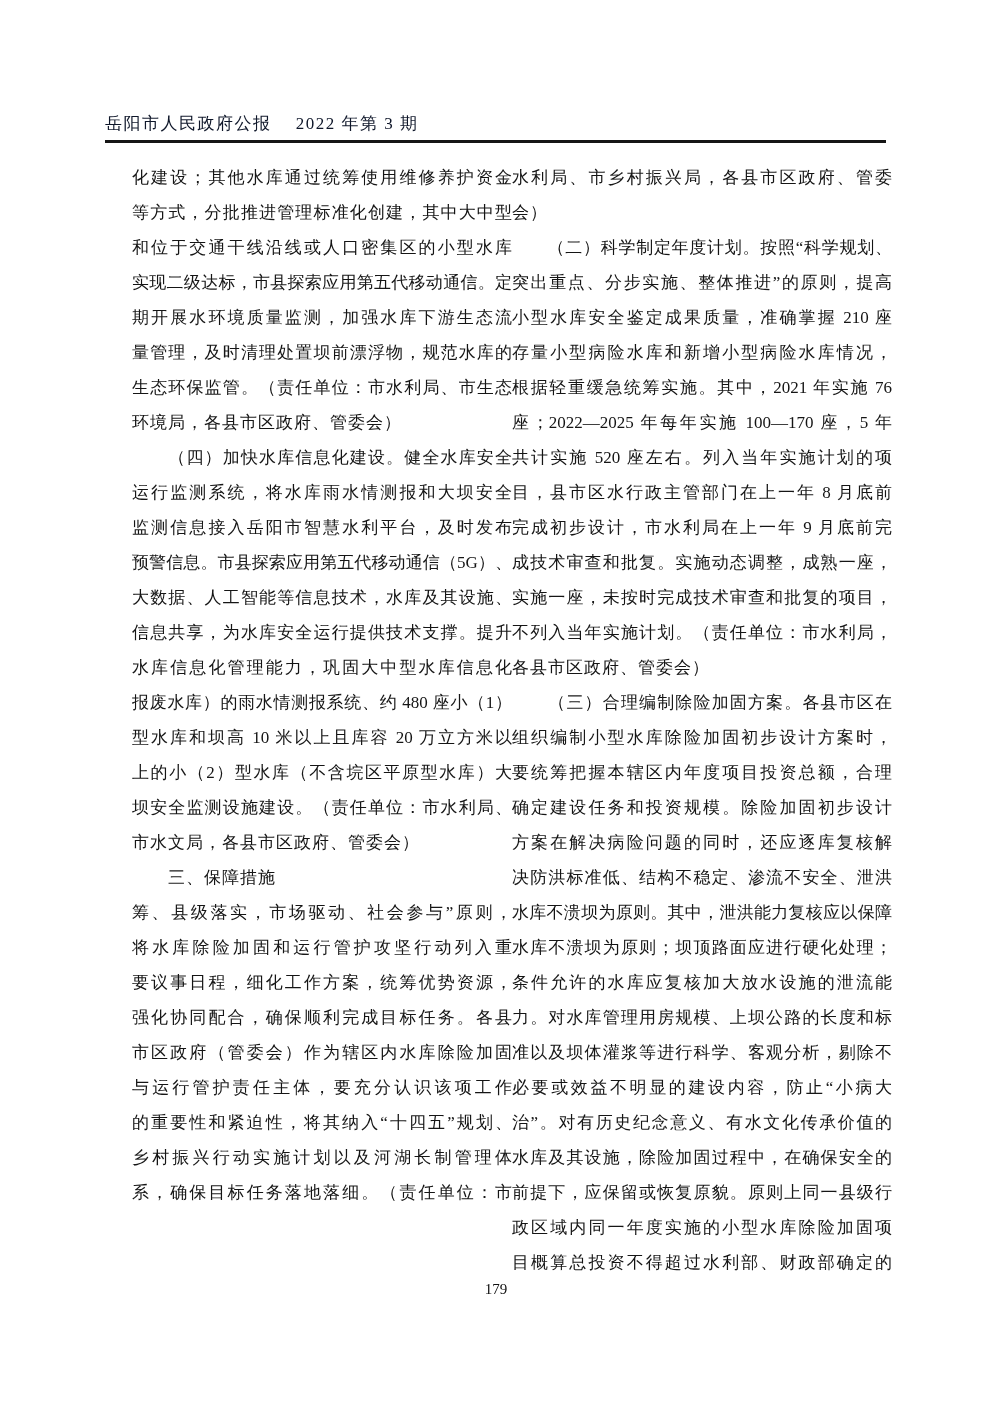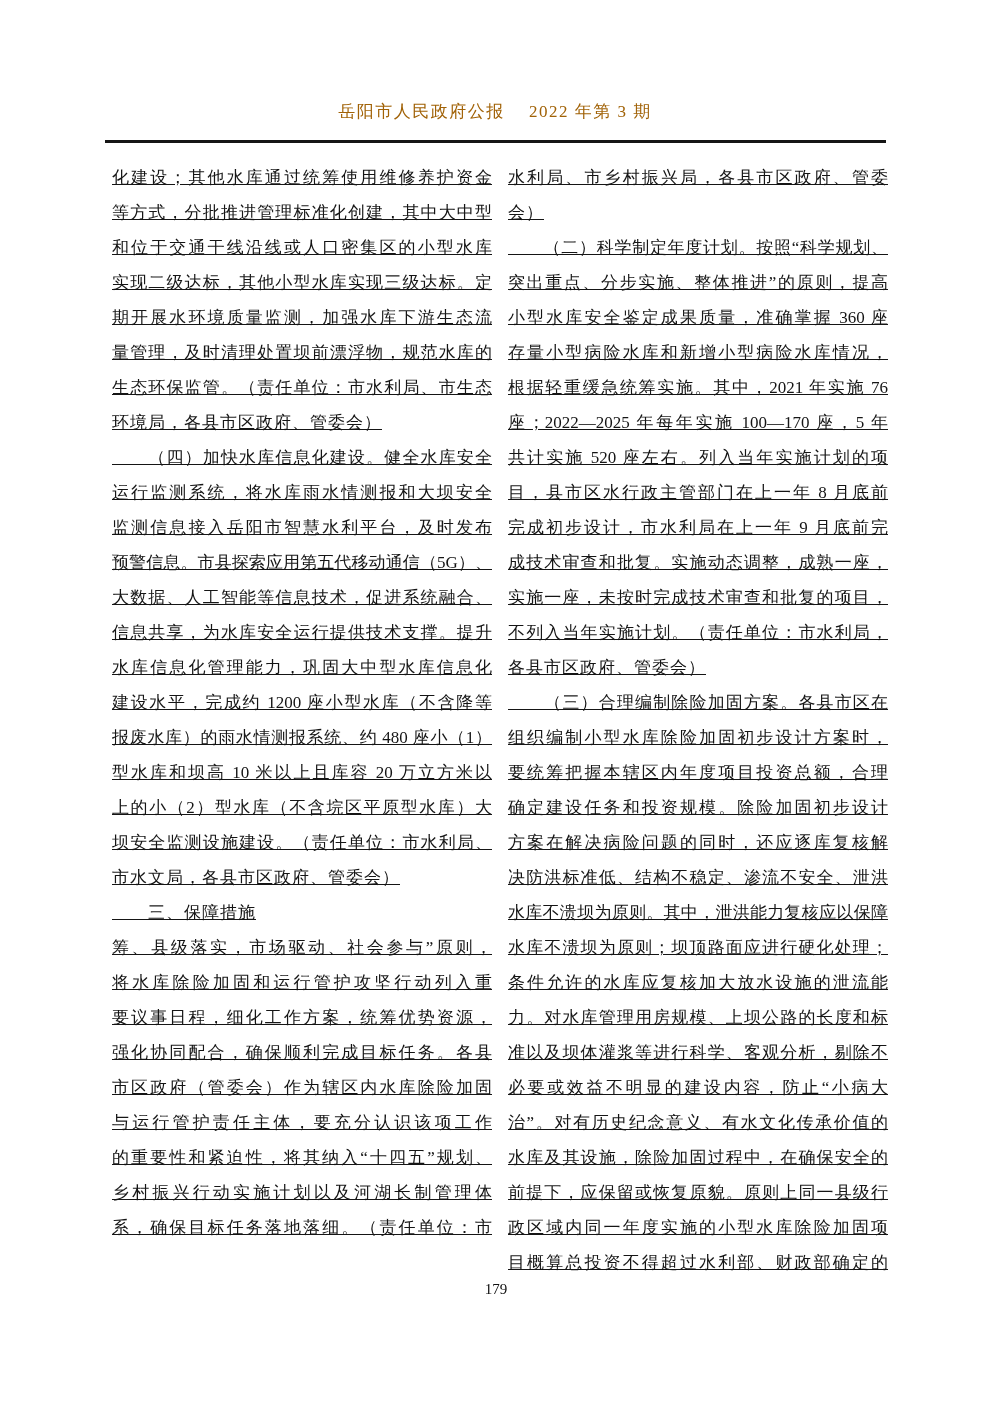--- a/index.html
+++ b/index.html
@@ -2,33 +2,33 @@
 <html lang="zh"><head>
 <meta charset="utf-8">
 <style>
   html,body{margin:0;padding:0;background:#ffffff;}
   body{width:992px;height:1403px;position:relative;overflow:hidden;
        font-family:"Liberation Serif","DejaVu Serif",serif;color:#151515;}
   .page{position:absolute;inset:0;background:#ffffff;}
 
   
   .header-title{
-    position:absolute;top:100px;left:105px;width:780px;
-    text-align:center;font-size:17px;letter-spacing:1.5px;color:#a16207;
+    position:absolute;top:112px;left:105px;width:780px;
+    text-align:left;font-size:17px;letter-spacing:1.5px;color:#0f172a;
     white-space:nowrap;
   }
   .header-rule{
     position:absolute;top:140px;left:105px;width:781px;height:3px;
     background:#151515;
   }
 
   
   .columns{
-    position:absolute;top:160px;left:112px;width:776px;
-    display:flex;justify-content:space-between;text-decoration:underline;
+    position:absolute;top:160px;left:124px;width:776px;
+    display:flex;justify-content:center;
   }
   .column{width:380px;}
   .line{
     height:35px;line-height:35px;font-size:17px;
     text-align:justify;text-align-last:justify;
     overflow:hidden;color:#151515;
   }
   .line.nofill{text-align:left;text-align-last:left;letter-spacing:1px;}
 
   
@@ -44,33 +44,32 @@
 
   <div class="header-title">岳阳市人民政府公报　 2022 年第 3 期</div>
 
   <div class="header-rule"></div>
 
   <div class="columns">
     <div class="column">
         <div class="line">化建设；其他水库通过统筹使用维修养护资金</div>
         <div class="line">等方式，分批推进管理标准化创建，其中大中型</div>
         <div class="line">和位于交通干线沿线或人口密集区的小型水库</div>
-        <div class="line">实现二级达标，其他小型水库实现三级达标。定</div>
+        <div class="line">实现二级达标，市县探索应用第五代移动通信。定</div>
         <div class="line">期开展水环境质量监测，加强水库下游生态流</div>
         <div class="line">量管理，及时清理处置坝前漂浮物，规范水库的</div>
         <div class="line">生态环保监管。（责任单位：市水利局、市生态</div>
         <div class="line nofill">环境局，各县市区政府、管委会）</div>
         <div class="line">　　（四）加快水库信息化建设。健全水库安全</div>
         <div class="line">运行监测系统，将水库雨水情测报和大坝安全</div>
         <div class="line">监测信息接入岳阳市智慧水利平台，及时发布</div>
         <div class="line">预警信息。市县探索应用第五代移动通信（5G）、</div>
-        <div class="line">大数据、人工智能等信息技术，促进系统融合、</div>
+        <div class="line">大数据、人工智能等信息技术，水库及其设施、</div>
         <div class="line">信息共享，为水库安全运行提供技术支撑。提升</div>
         <div class="line">水库信息化管理能力，巩固大中型水库信息化</div>
-        <div class="line">建设水平，完成约 1200 座小型水库（不含降等</div>
         <div class="line">报废水库）的雨水情测报系统、约 480 座小（1）</div>
         <div class="line">型水库和坝高 10 米以上且库容 20 万立方米以</div>
         <div class="line">上的小（2）型水库（不含垸区平原型水库）大</div>
         <div class="line">坝安全监测设施建设。（责任单位：市水利局、</div>
         <div class="line nofill">市水文局，各县市区政府、管委会）</div>
         <div class="line nofill">　　三、保障措施</div>
         <div class="line">筹、县级落实，市场驱动、社会参与”原则，</div>
         <div class="line">将水库除险加固和运行管护攻坚行动列入重</div>
         <div class="line">要议事日程，细化工作方案，统筹优势资源，</div>
         <div class="line">强化协同配合，确保顺利完成目标任务。各县</div>
@@ -78,21 +77,21 @@
         <div class="line">与运行管护责任主体，要充分认识该项工作</div>
         <div class="line">的重要性和紧迫性，将其纳入“十四五”规划、</div>
         <div class="line">乡村振兴行动实施计划以及河湖长制管理体</div>
         <div class="line">系，确保目标任务落地落细。（责任单位：市</div>
       </div>
     <div class="column">
         <div class="line">水利局、市乡村振兴局，各县市区政府、管委</div>
         <div class="line nofill">会）</div>
         <div class="line">　　（二）科学制定年度计划。按照“科学规划、</div>
         <div class="line">突出重点、分步实施、整体推进”的原则，提高</div>
-        <div class="line">小型水库安全鉴定成果质量，准确掌握 360 座</div>
+        <div class="line">小型水库安全鉴定成果质量，准确掌握 210 座</div>
         <div class="line">存量小型病险水库和新增小型病险水库情况，</div>
         <div class="line">根据轻重缓急统筹实施。其中，2021 年实施 76</div>
         <div class="line">座；2022—2025 年每年实施 100—170 座，5 年</div>
         <div class="line">共计实施 520 座左右。列入当年实施计划的项</div>
         <div class="line">目，县市区水行政主管部门在上一年 8 月底前</div>
         <div class="line">完成初步设计，市水利局在上一年 9 月底前完</div>
         <div class="line">成技术审查和批复。实施动态调整，成熟一座，</div>
         <div class="line">实施一座，未按时完成技术审查和批复的项目，</div>
         <div class="line">不列入当年实施计划。（责任单位：市水利局，</div>
         <div class="line nofill">各县市区政府、管委会）</div>

